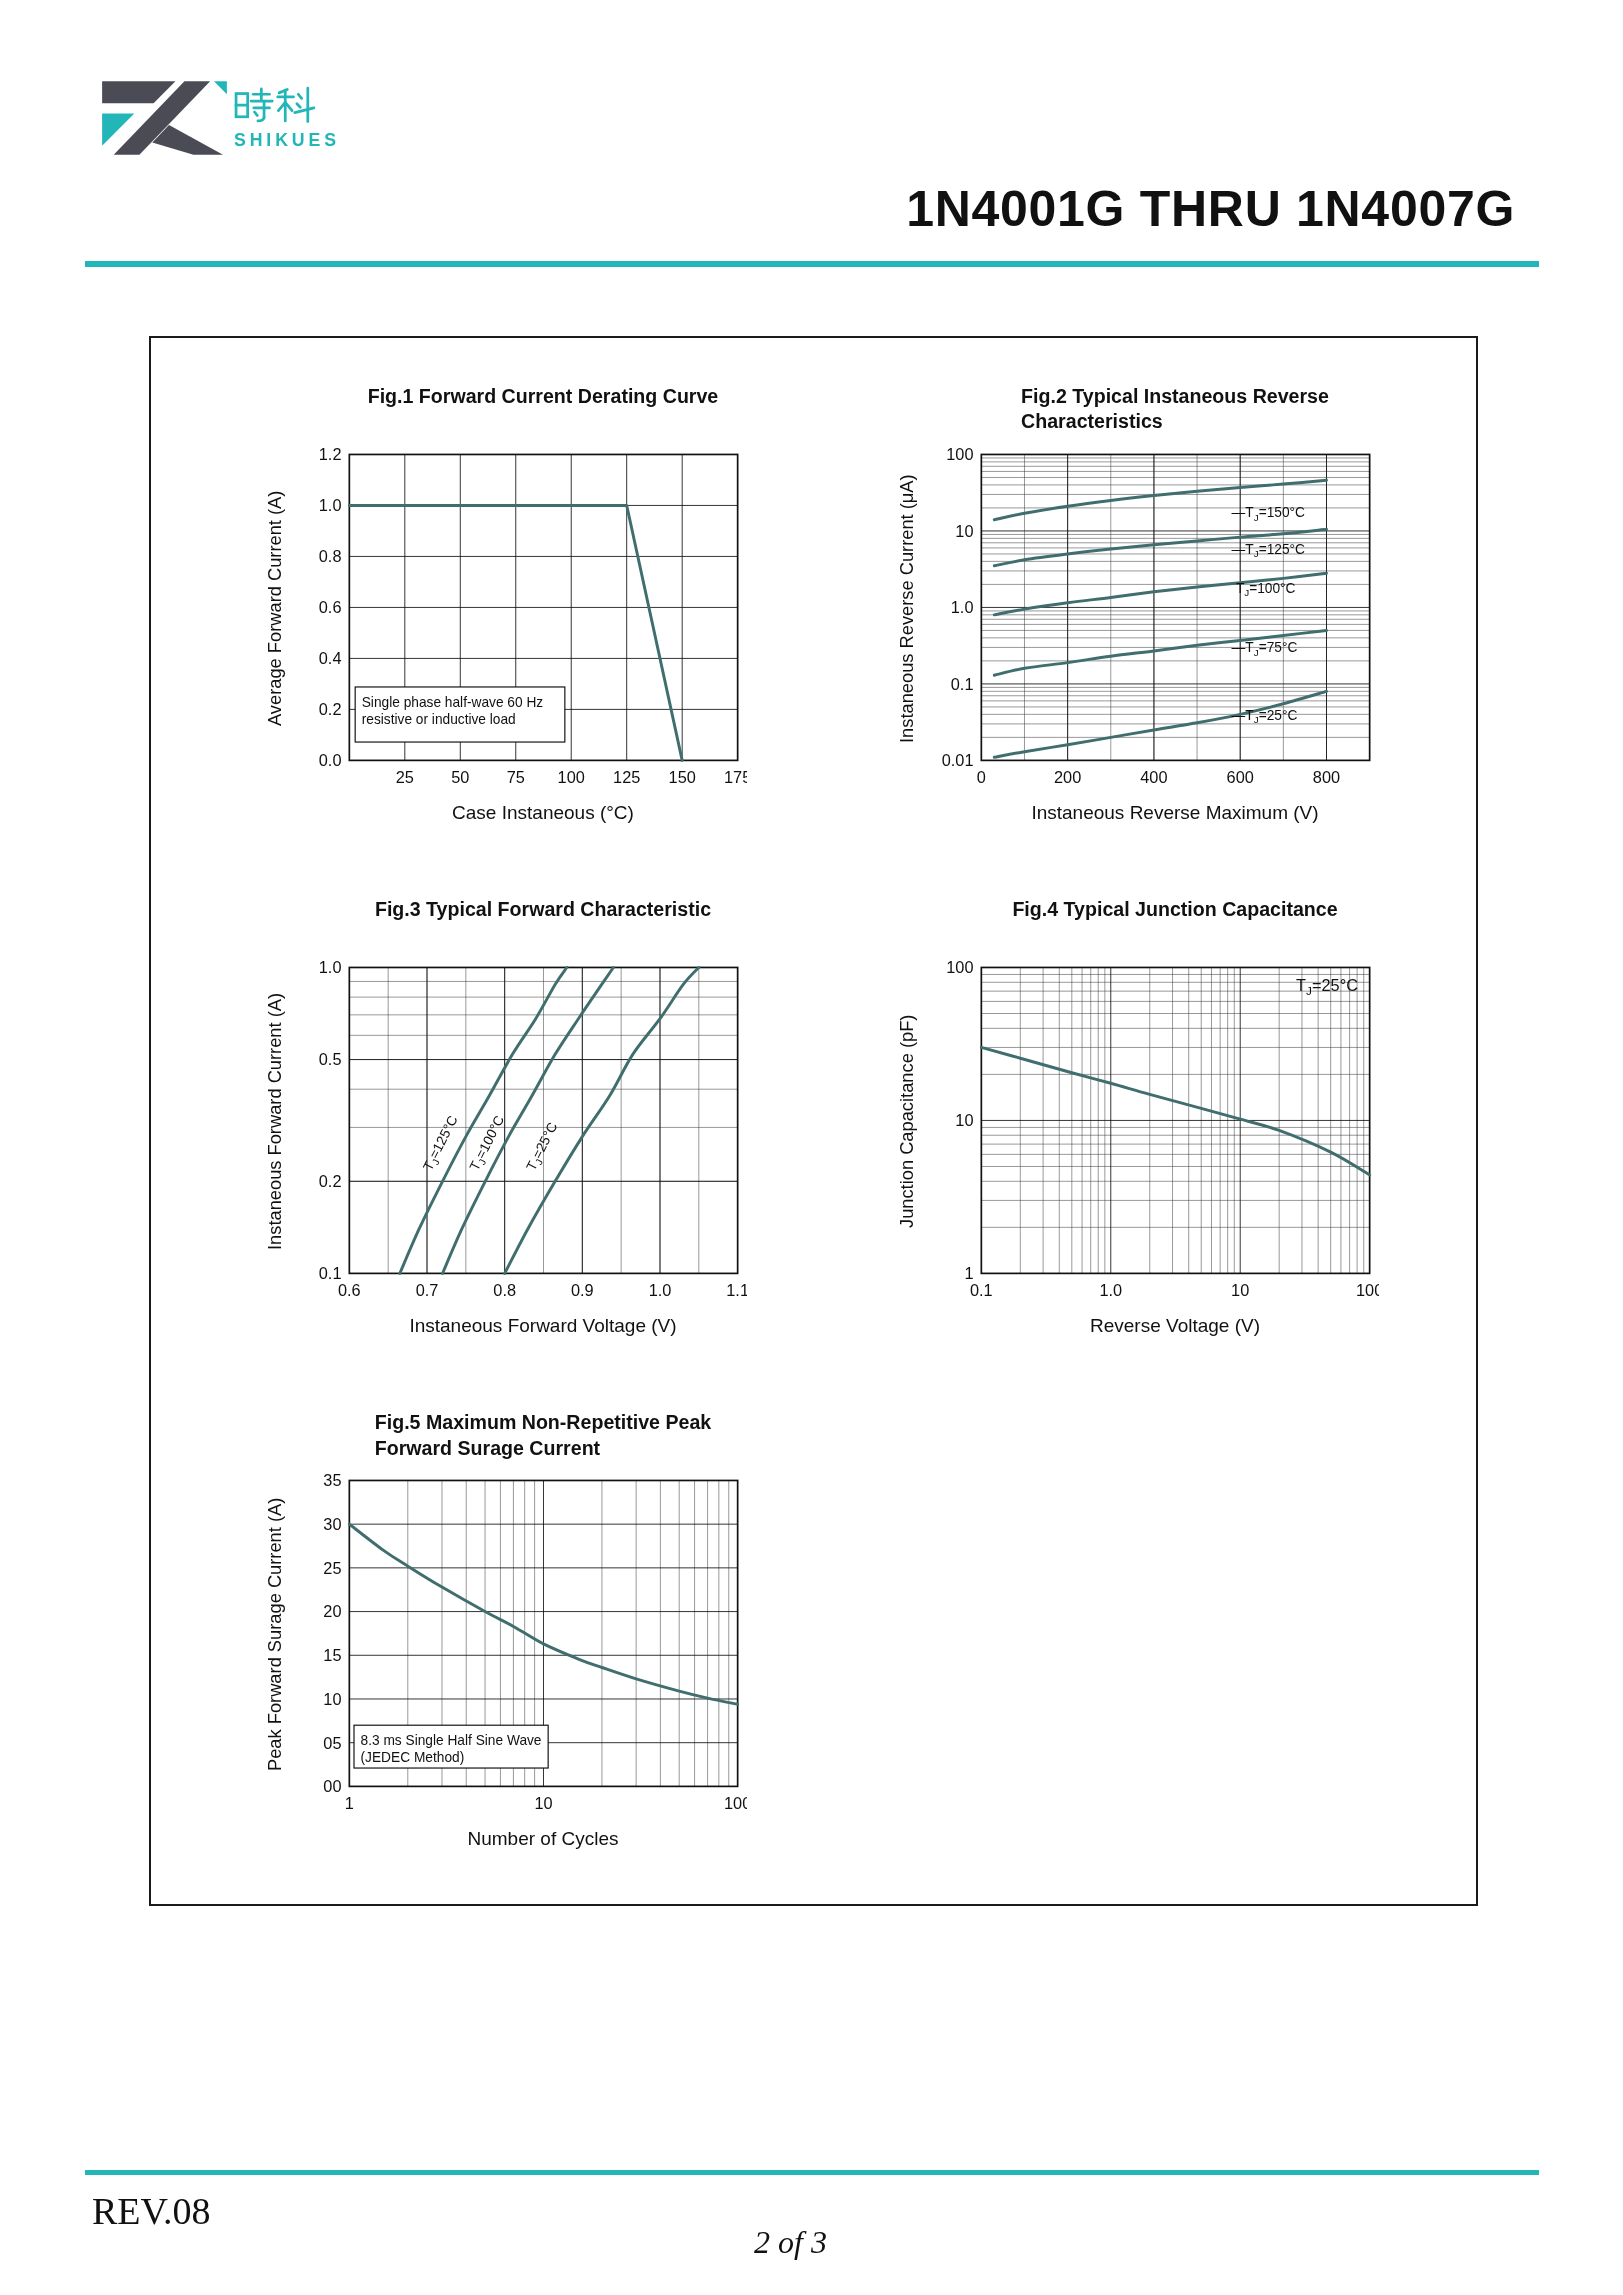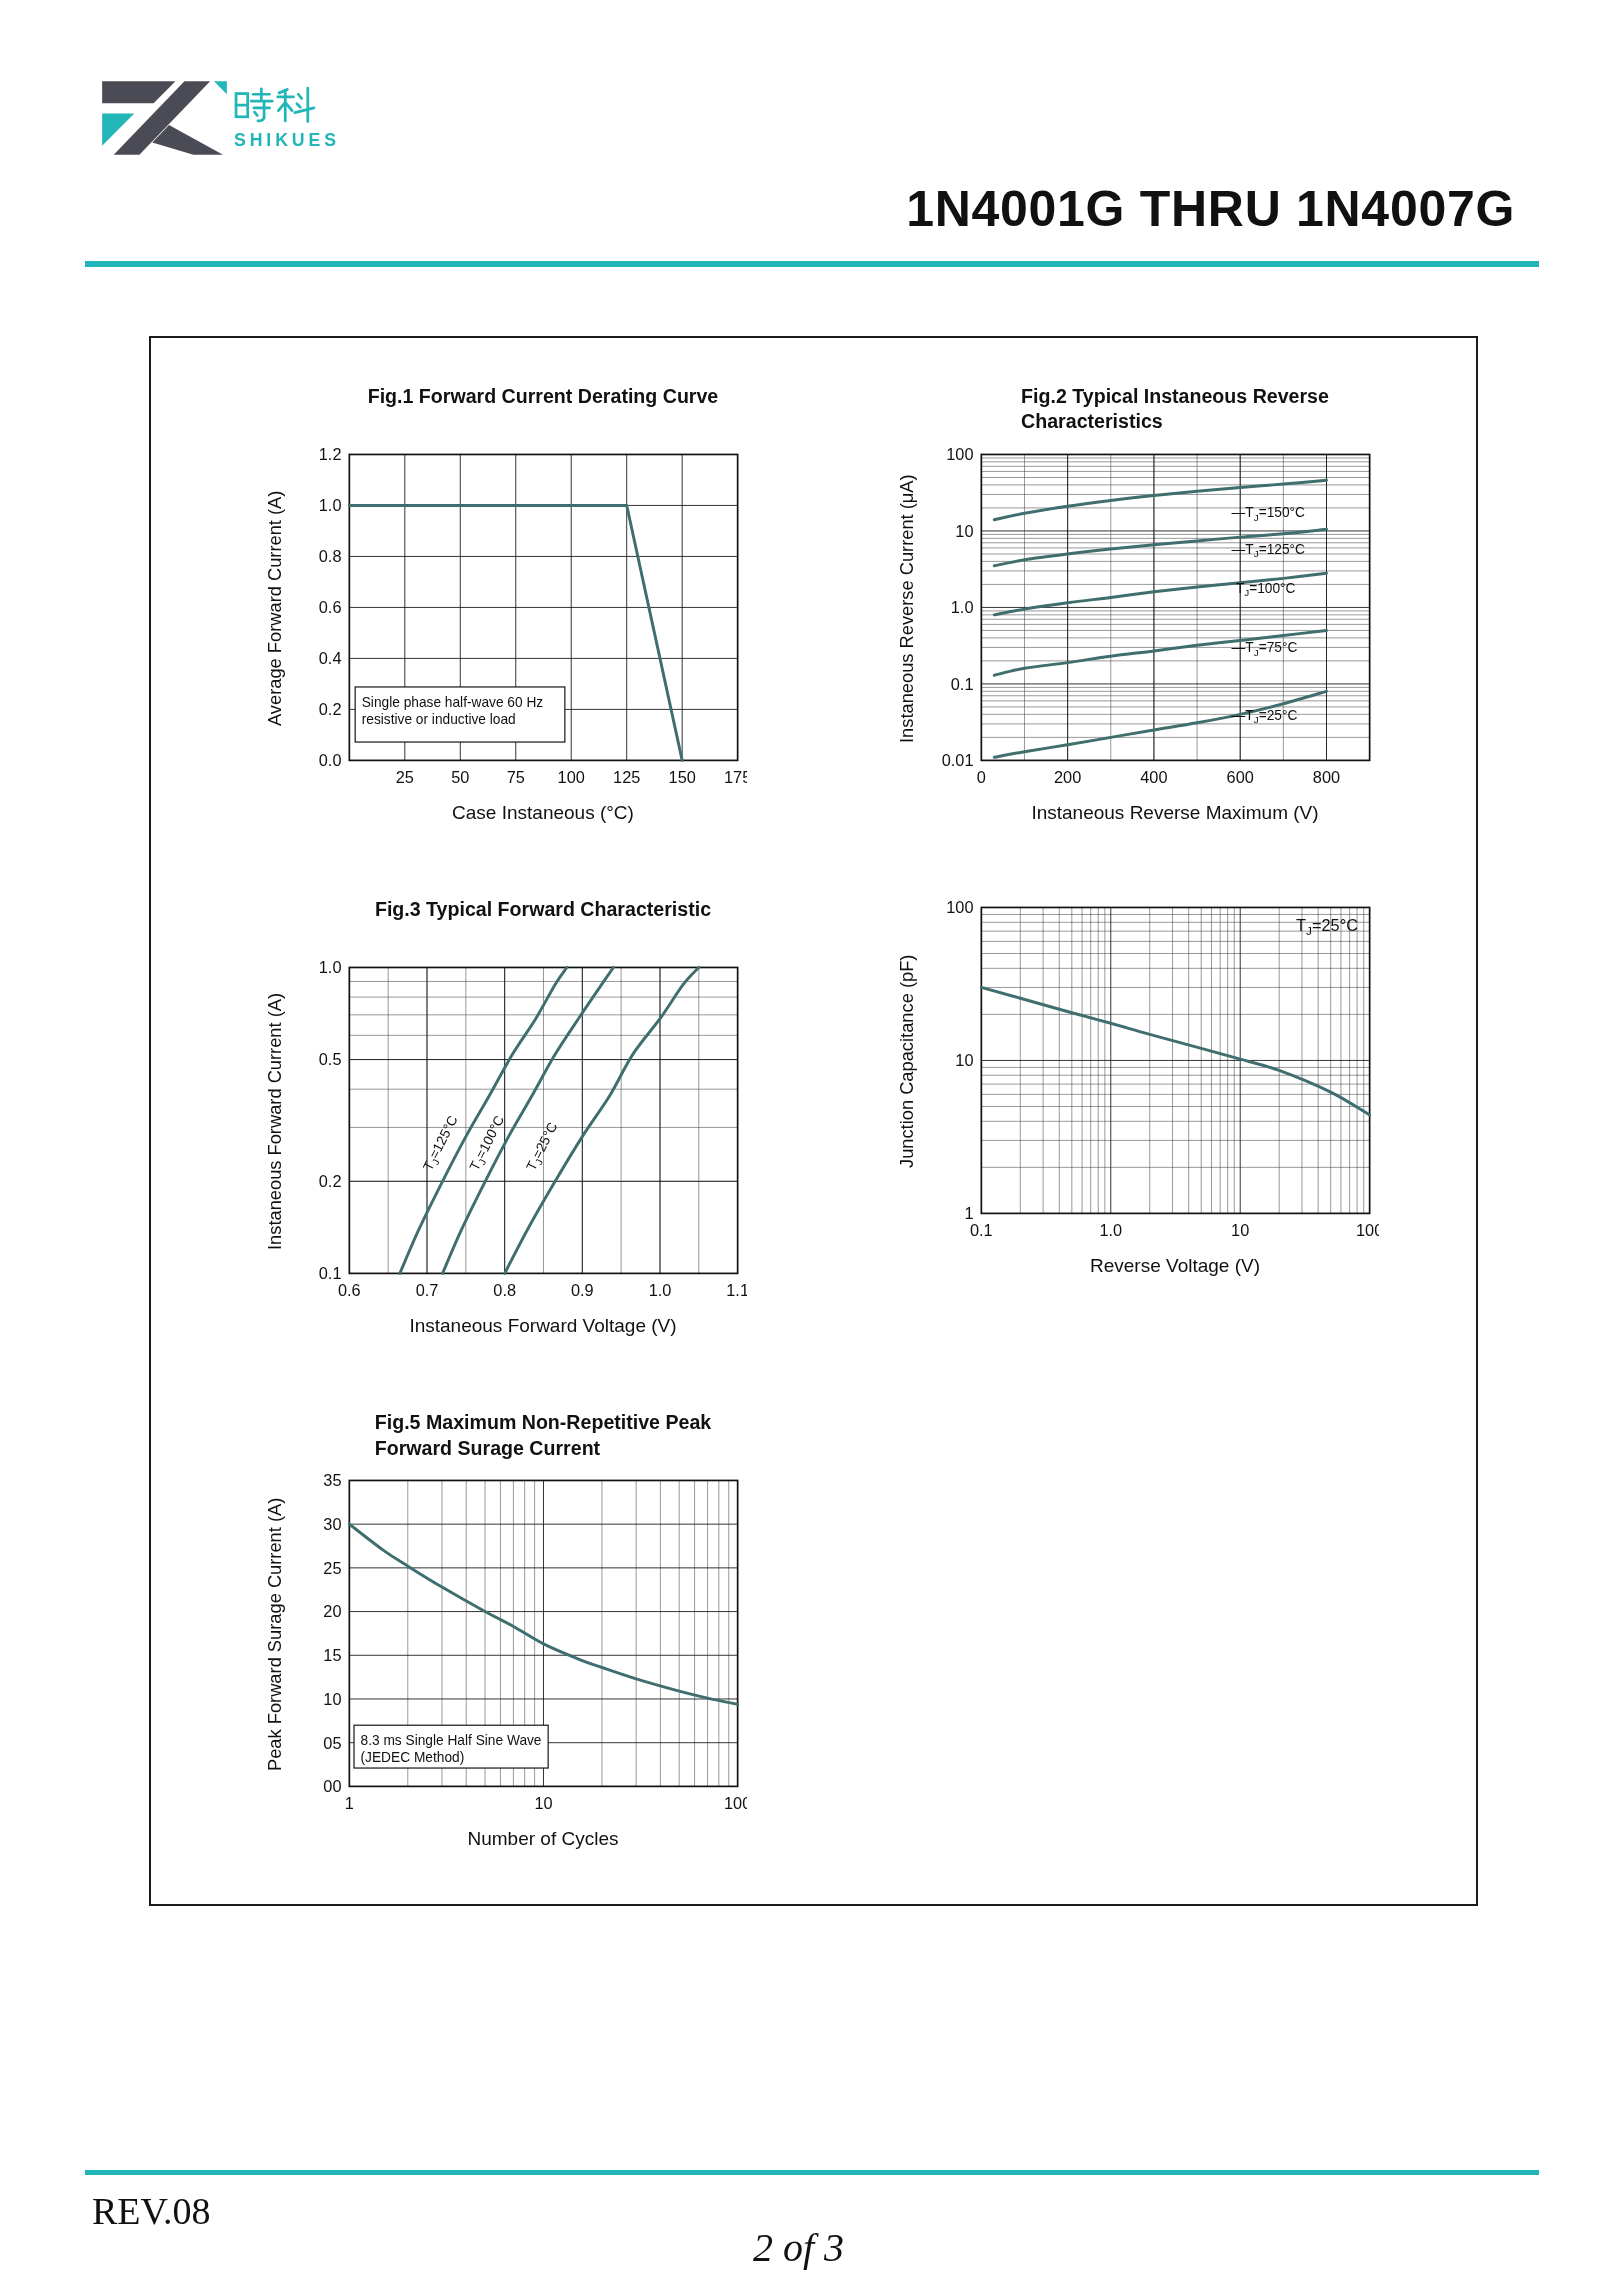--- a/index.html
+++ b/index.html
@@ -29,22 +29,22 @@
   .fig-ylab{width:29px;height:353px;display:flex;align-items:center;justify-content:center;
             writing-mode:vertical-rl;transform:rotate(180deg);font-size:18.3px;white-space:nowrap;
             position:relative;top:-11.8px}
   .chart{display:block}
   .fig-xlab{padding-left:80px;text-align:center;font-size:19px;margin-top:5.2px}
   svg text{font-family:"Liberation Sans",sans-serif;fill:#111}
 
   
   .revision{position:absolute;left:92px;top:2189px;font-family:"Liberation Serif",serif;
             font-size:38px}
-  .page-num{position:absolute;left:8px;top:2224px;width:1581px;text-align:center;
-            font-family:"Liberation Serif",serif;font-style:italic;font-size:40px}
+  .page-num{position:absolute;left:0;top:2224px;width:1581px;text-align:center;
+            font-family:"Liberation Serif",serif;font-style:italic;font-size:32px}
 </style>
 </head>
 <body>
 
 <div class="page">
 
   <div class="header">
     <svg width="135" height="84" viewBox="0 0 210 130">
       <polygon points="8,8 122,8 88,42 8,42" style="fill:var(--logo-dark,#4b4b55)"></polygon>
       <polygon points="136,8 176,8 66,122 26,122" style="fill:var(--logo-dark,#4b4b55)"></polygon>
@@ -246,20 +246,21 @@
               <path d="M234.55999999999997,484C239.51,472.6020132170974,253.37,439.0924189643751,264.26,415.61207930258456C275.15,392.131739640794,288.02,366.5983016910473,299.9,343.1179620292568C311.78,319.63762236746624,323.66,296.4728222061621,335.54,274.73004133184145C347.42,252.9872604575208,359.2999999999999,233.63121114215411,371.1799999999999,212.66127678333288C383.0599999999999,191.69134242451165,394.93999999999994,168.62300983388923,406.81999999999994,148.91043517891399C418.69999999999993,129.19786052393874,430.58,112.20721647768019,442.46,94.38582885348137C454.34,76.56444122928255,469.19000000000005,55.046414242634626,478.1,41.982109433721064C487.01,28.917804624807502,492.94999999999993,20.330351572286844,495.9199999999999,16" fill="none" stroke="#406e6e" stroke-width="4.5" stroke-linecap="round" stroke-linejoin="round"></path>
               <text x="288.02" y="328.4188007594967" font-size="21" text-anchor="start" transform="rotate(-63 288.02 328.4188007594967)">T<tspan dy="5.25" font-size="15.12">J</tspan><tspan dy="-5.25">=100°C</tspan></text>
               <path d="M329.6,484C335.54,472.6020132170974,352.3699999999999,439.0924189643751,365.2399999999999,415.61207930258456C378.1099999999999,392.131739640794,392.9599999999999,366.5983016910473,406.81999999999994,343.1179620292568C420.67999999999995,319.63762236746624,434.53999999999996,296.4728222061621,448.4,274.73004133184145C462.26,252.9872604575208,477.11,233.63121114215411,489.98,212.66127678333288C502.85,191.69134242451165,512.7499999999999,168.62300983388923,525.6199999999999,148.91043517891399C538.4899999999999,129.19786052393874,554.3299999999998,112.20721647768019,567.1999999999998,94.38582885348137C580.0699999999998,76.56444122928255,592.9399999999999,55.046414242634626,602.8399999999999,41.982109433721064C612.7399999999999,28.917804624807502,622.6399999999999,20.330351572286844,626.5999999999999,16" fill="none" stroke="#406e6e" stroke-width="4.5" stroke-linecap="round" stroke-linejoin="round"></path>
               <text x="374.7439999999999" y="328.4188007594967" font-size="21" text-anchor="start" transform="rotate(-63 374.7439999999999 328.4188007594967)">T<tspan dy="5.25" font-size="15.12">J</tspan><tspan dy="-5.25">=25°C</tspan></text>
             </svg>
         </div>
         <div class="fig-xlab">Instaneous Forward Voltage (V)</div>
       </section>
 
       <section class="fig">
+        <h2 class="fig-title">Fig.4  Typical Junction Capacitance</h2>
         <div class="fig-row">
           <div class="fig-ylab">Junction Capacitance (pF)</div>
           <svg class="chart" width="458" height="353" viewBox="0 0 700 540">
               <line x1="151.6039391414683" y1="16" x2="151.6039391414683" y2="484" stroke="#3a3a3a" stroke-width="0.8"></line>
               <line x1="186.47000843449317" y1="16" x2="186.47000843449317" y2="484" stroke="#3a3a3a" stroke-width="0.8"></line>
               <line x1="211.20787828293655" y1="16" x2="211.20787828293655" y2="484" stroke="#3a3a3a" stroke-width="0.8"></line>
               <line x1="230.3960608585317" y1="16" x2="230.3960608585317" y2="484" stroke="#3a3a3a" stroke-width="0.8"></line>
               <line x1="246.07394757596145" y1="16" x2="246.07394757596145" y2="484" stroke="#3a3a3a" stroke-width="0.8"></line>
               <line x1="259.3294119228229" y1="16" x2="259.3294119228229" y2="484" stroke="#3a3a3a" stroke-width="0.8"></line>
               <line x1="270.8118174244048" y1="16" x2="270.8118174244048" y2="484" stroke="#3a3a3a" stroke-width="0.8"></line>

